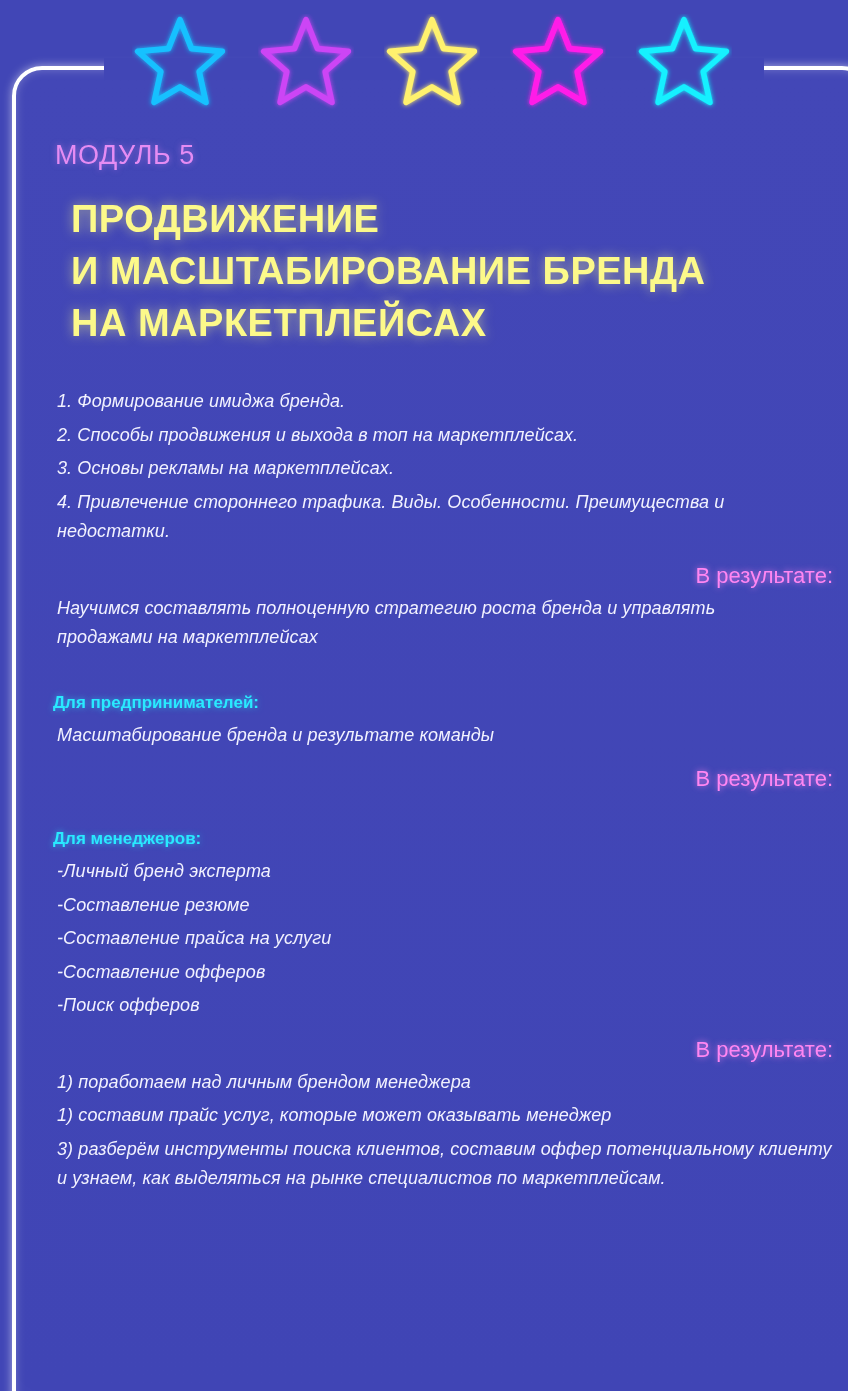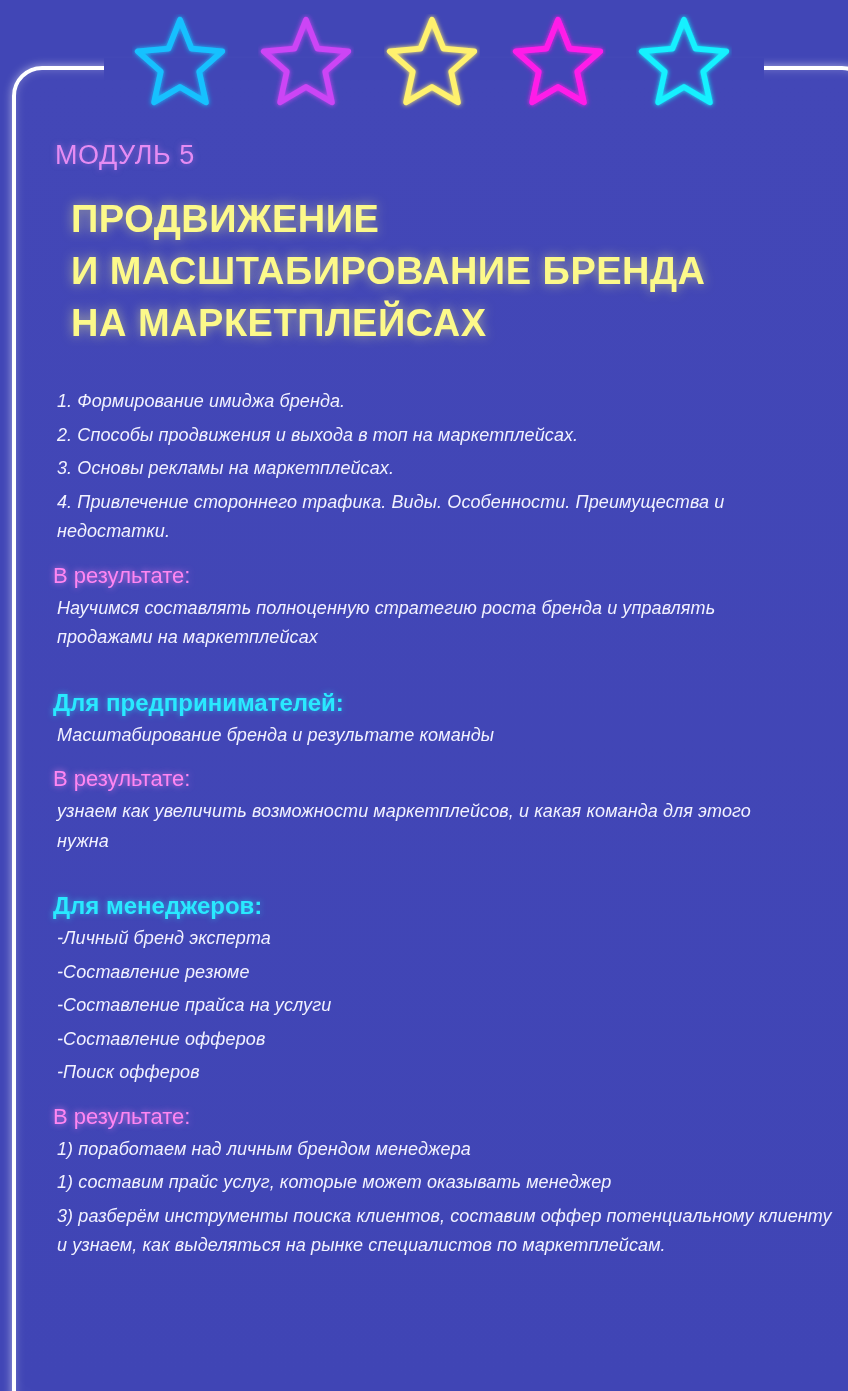--- a/index.html
+++ b/index.html
@@ -41,23 +41,24 @@
     color:#fcf98a; font-weight:bold; font-size:38px; line-height:52px;
     letter-spacing:0.5px; margin:0 0 38px 18px;
     text-shadow:0 0 12px rgba(252,249,138,0.55);
   }
   .p {
     font-size:18px; line-height:29.5px; margin:4px; letter-spacing:0.1px;font-style:italic;
   }
   .label-pink {
     color:#ff86f2; font-size:22px; line-height:29px;
     text-shadow:0 0 6px rgba(255,134,242,0.8);
+    text-align:right;
   }
   .label-cyan {
-    color:#29e9ff; font-weight:bold; font-size:24px; line-height:29px;
+    color:#29e9ff; font-weight:bold; font-size:17px; line-height:29px;
     text-shadow:0 0 6px rgba(41,233,255,0.6);
   }
   .gap-s { height:10px; }
   .gap-l { height:31px; }
 </style>
 </head>
 <body>
 
 <div class="card"></div>
 <div class="frame"></div>
@@ -108,21 +109,20 @@
   <div class="gap-s"></div>
   <div class="label-pink">В результате:</div>
   <p class="p" style="width:700px">Научимся составлять полноценную стратегию роста бренда и управлять продажами на маркетплейсах</p>
 
   <div class="gap-l"></div>
   <div class="label-cyan">Для предпринимателей:</div>
   <p class="p">Масштабирование бренда и результате команды</p>
 
   <div class="gap-s"></div>
   <div class="label-pink">В результате:</div>
-  <p class="p" style="width:740px">узнаем как увеличить возможности маркетплейсов, и какая команда для этого нужна</p>
 
   <div class="gap-l"></div>
   <div class="label-cyan">Для менеджеров:</div>
   <p class="p">-Личный бренд эксперта</p>
   <p class="p">-Составление резюме</p>
   <p class="p">-Составление прайса на услуги</p>
   <p class="p">-Составление офферов</p>
   <p class="p">-Поиск офферов</p>
 
   <div class="gap-s"></div>

